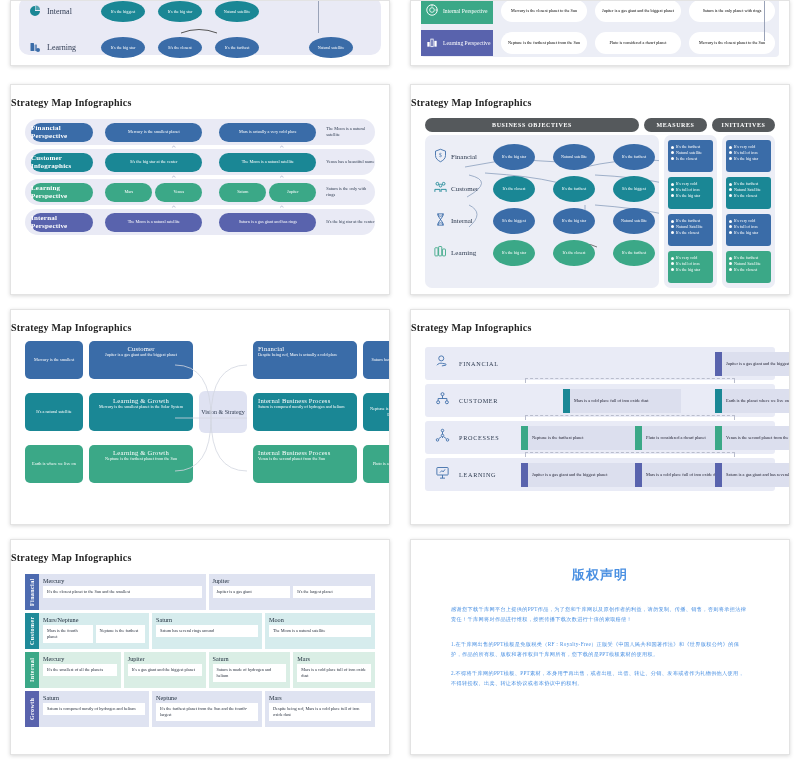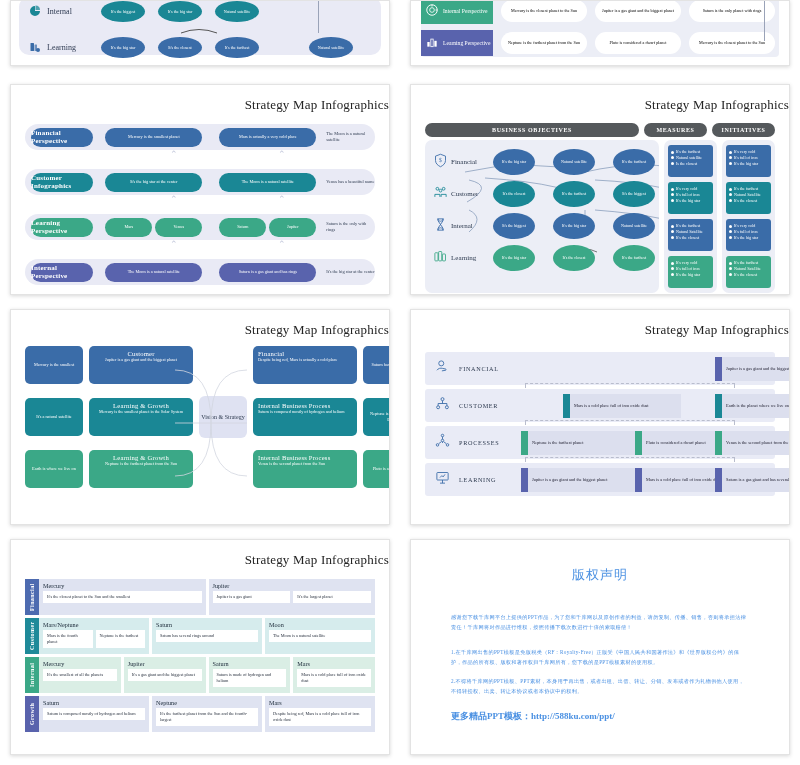--- a/index.html
+++ b/index.html
@@ -2,37 +2,37 @@
 <html><head>
 <meta charset="utf-8">
 <style>
   * { box-sizing: border-box; margin:0; padding:0; }
   html,body { width:800px; height:765px; background:#ffffff; font-family:"Liberation Serif", serif; }
   #page { width:800px; height:765px; position:relative; background:#fff; display:grid;
           grid-template-columns:400px 400px; grid-template-rows:80px 225px 230px 230px; }
   .cell { position:relative; padding:4px 10px 10px 10px; overflow:hidden; }
   .card { background:#fff; border:1px solid #e3e3e3; box-shadow:0 1px 4px rgba(0,0,0,.16);
           width:100%; height:100%; position:relative; overflow:hidden; }
-  .card-title { text-align:right; font-weight:normal; font-size:13px; color:#232323;
+  .card-title { text-align:left; font-weight:bold; font-size:10px; color:#232323;
                 letter-spacing:.2px; padding-top:12px; }
   
   .c-blue{background:#3a6ca8;} .c-teal{background:#1a8795;} .c-green{background:#3ba887;}
   .c-peri{background:#5963ad;}
   
   .p1wrap{background:#e9eaf5;border-radius:10px;margin:0 8px;height:58px;position:relative;padding:0 10px;}
   .p1row{display:flex;align-items:center;height:29px;}
   .p1lbl{width:72px;display:flex;align-items:center;gap:6px;font-size:8px;color:#2f3b52;}
   .ell{border-radius:50%;color:#fff;font-size:4.2px;line-height:1.25;text-align:center;
        display:flex;align-items:center;justify-content:center;width:44px;height:21px;}
   .p1gap{width:13px;}
   .vline{position:absolute;width:1px;background:#9aa3b8;}
   .arcs{position:absolute;}
   
   .p2band{background:#e9eaf5;border-radius:13px;height:26px;display:flex;align-items:center;
-          margin:0 14px 19px 14px;padding-left:6px;position:relative;}
+          margin:0 14px 4px 14px;padding-left:6px;position:relative;}
   .p2pill{border-radius:13px;color:#fff;font-size:7px;height:19px;width:105px;
           display:flex;align-items:center;justify-content:center;font-weight:bold;letter-spacing:.2px;}
   .p2node{border-radius:11px;color:#fff;font-size:4.3px;line-height:1.25;text-align:center;
           height:19px;display:flex;align-items:center;justify-content:center;padding:0 4px;}
   .p2txt{font-size:4.4px;line-height:1.3;color:#2d3a4f;width:82px;}
   .chev{position:absolute;font-size:9px;color:#c3c8dc;}
   
   .p3head{display:flex;gap:5px;margin:0 14px 3px 14px;}
   .p3hpill{background:#55595c;color:#fff;border-radius:10px;height:14px;font-size:6px;
            font-weight:bold;letter-spacing:.6px;display:flex;align-items:center;justify-content:center;}
@@ -74,21 +74,21 @@
   .p6tab{width:14px;color:#fff;font-size:6px;font-weight:bold;letter-spacing:.4px;
          writing-mode:vertical-rl;transform:rotate(180deg);
          display:flex;align-items:center;justify-content:center;flex:none;}
   .p6cells{flex:1;display:flex;gap:3px;}
   .p6cell{flex:1;padding:3px 4px;}
   .p6h{font-size:6.2px;color:#22303f;margin-bottom:2px;}
   .p6subs{display:flex;gap:3px;}
   .p6sub{background:#fff;font-size:4.3px;line-height:1.35;color:#2b3340;padding:3px 4px;flex:1;}
   
   .cw{padding:26px 40px 0 40px;color:#4a90e2;}
-  .cw h1{text-align:center;font-size:13px;font-weight:normal;margin-bottom:28px;letter-spacing:1px;}
+  .cw h1{text-align:center;font-size:13px;font-weight:bold;margin-bottom:20px;letter-spacing:1px;}
   .cw p{font-size:5.2px;line-height:2.0;letter-spacing:.3px;margin-bottom:8px;}
   .cw .url{font-size:9px;font-weight:bold;margin-top:14px;}
 </style>
 </head>
 <body>
 
 <div id="page">
 
   <div class="cell" style="padding-top:0;">
     <div class="card" style="height:66px;">
@@ -575,20 +575,17 @@
     </div>
   </div>
 
   <div class="cell">
     <div class="card">
       <div class="cw">
         <h1>版权声明</h1>
         <p>感谢您下载千库网平台上提供的PPT作品，为了您和千库网以及原创作者的利益，请勿复制、传播、销售，否则将承担法律责任！千库网将对作品进行维权，按照传播下载次数进行十倍的索取赔偿！</p>
         <p style="margin-top:14px;">1.在千库网出售的PPT模板是免版税类（RF：Royalty-Free）正版受《中国人民共和国著作法》和《世界版权公约》的保护，作品的所有权、版权和著作权归千库网所有，您下载的是PPT模板素材的使用权。</p>
         <p>2.不得将千库网的PPT模板、PPT素材，本身用于再出售，或者出租、出借、转让、分销、发布或者作为礼物供他人使用，不得转授权、出卖、转让本协议或者本协议中的权利。</p>
-        <div class="url">
-          <span>更多精品PPT模板：</span><span>http://588ku.com/ppt/</span>
-        </div>
       </div>
     </div>
   </div>
 
 </div>
 
 </body></html>

